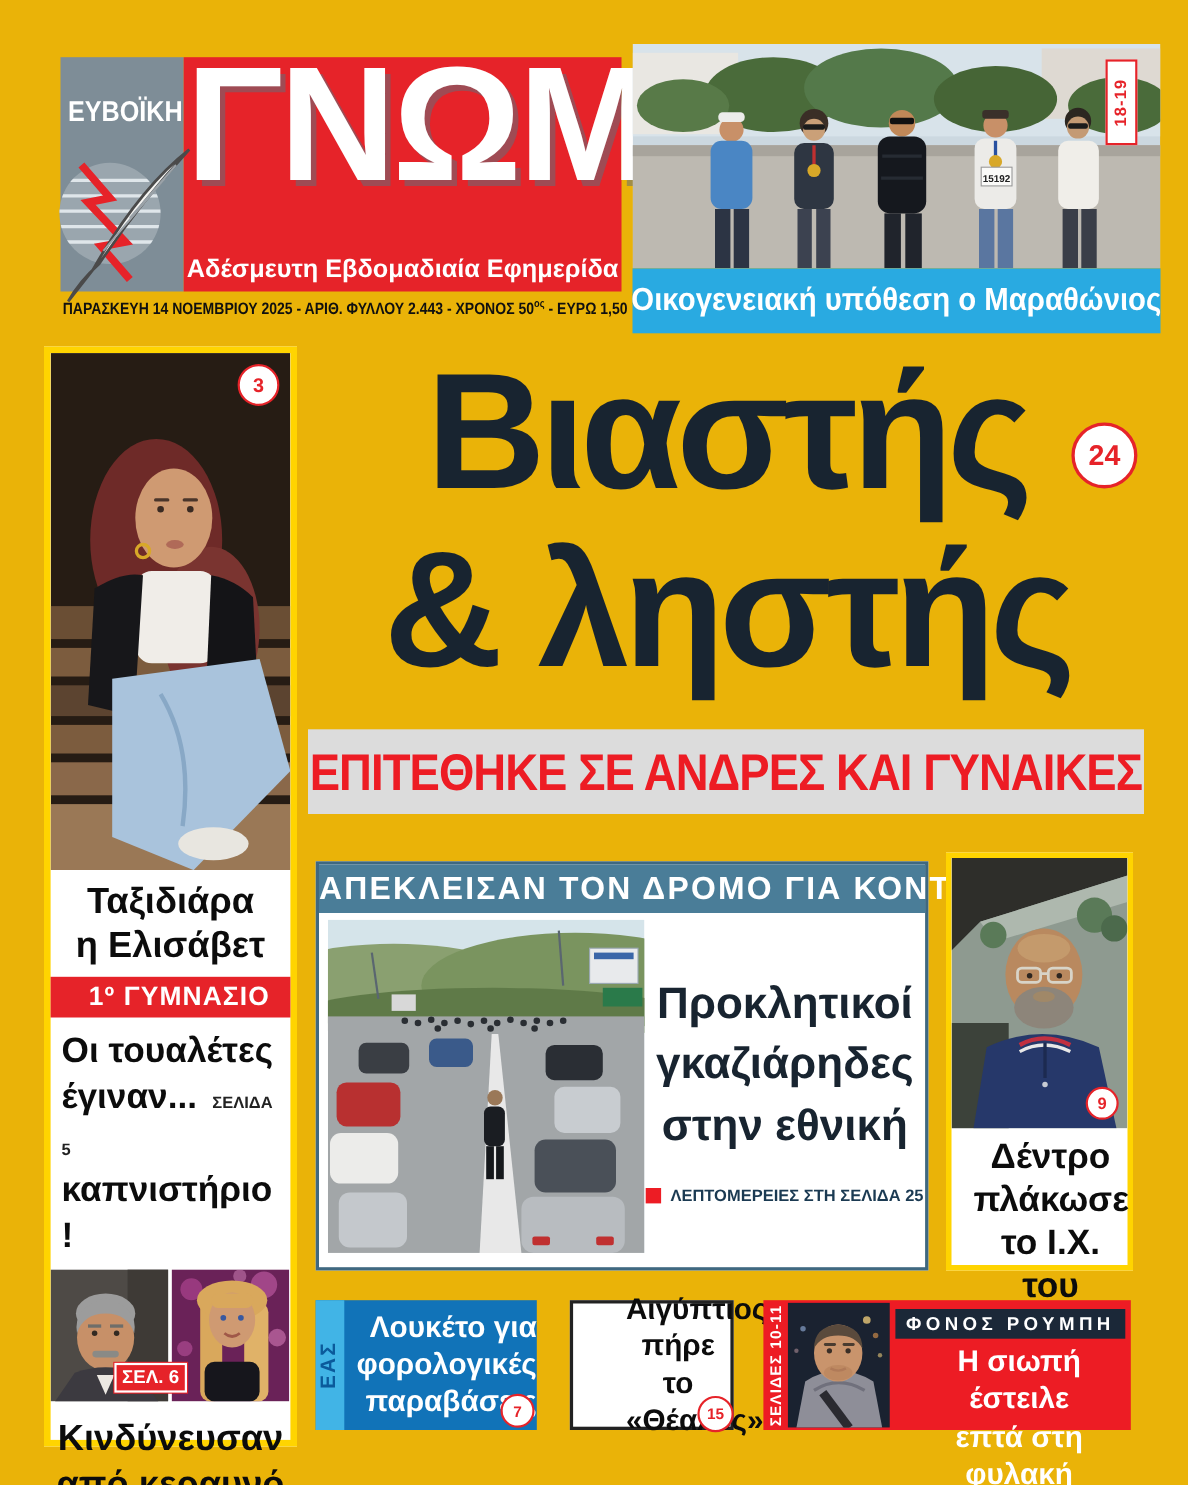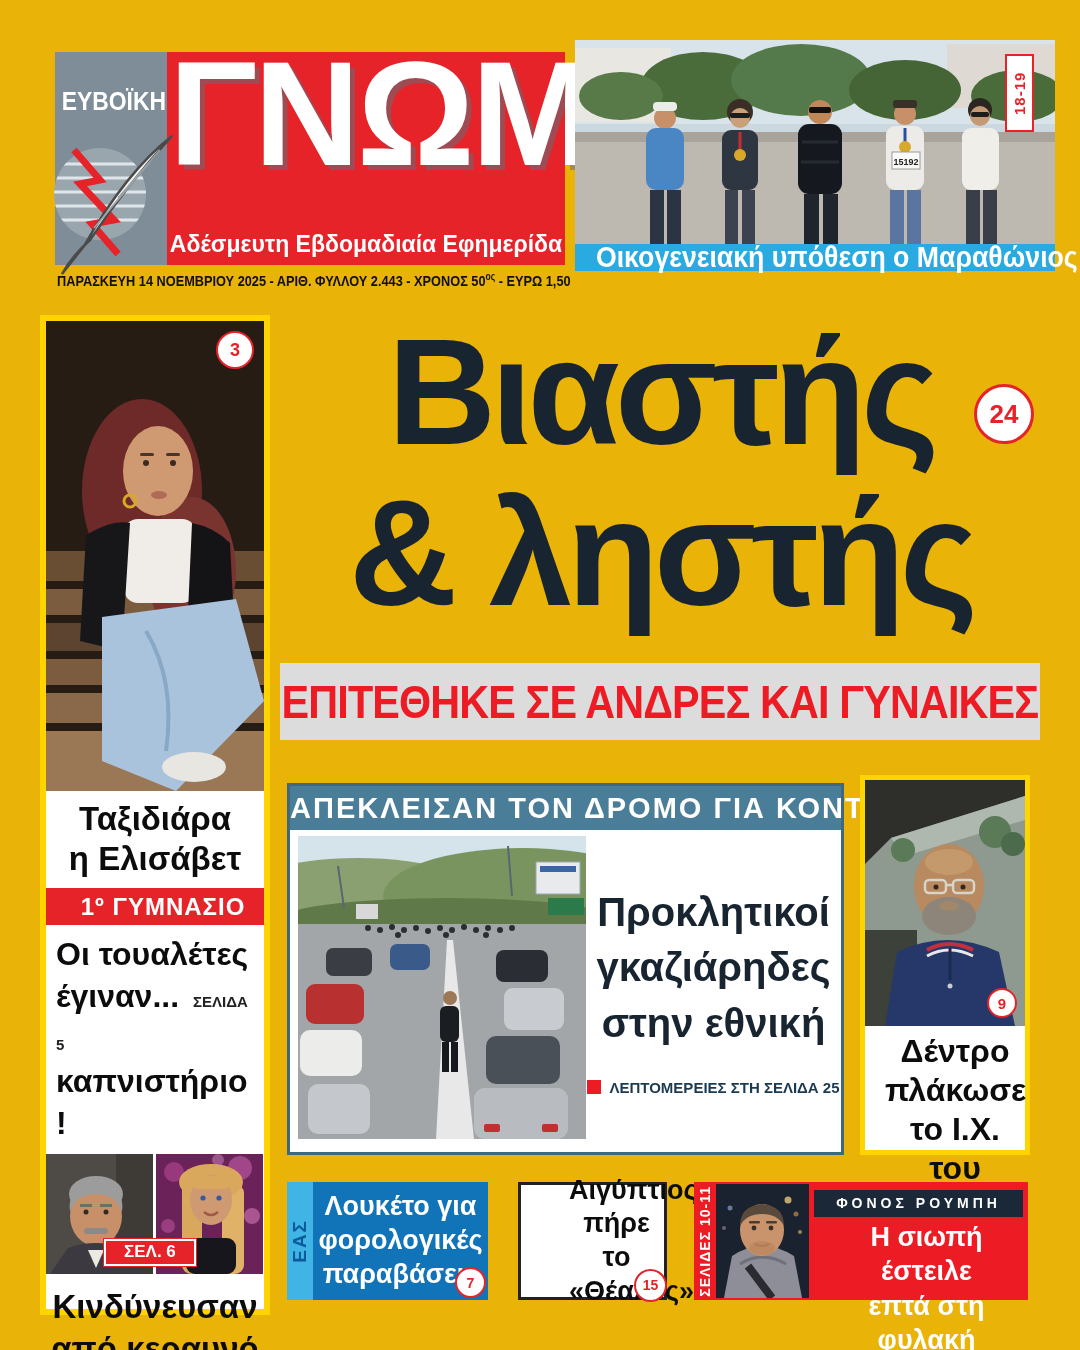--- a/index.html
+++ b/index.html
@@ -17,22 +17,22 @@
               font-weight:bold;font-size:148px;line-height:1.05;letter-spacing:-3px;
               text-shadow:5px 5px 0 rgba(100,110,120,.55);transform:scaleX(.99);}
   .mast-sub{position:absolute;left:0;bottom:7px;width:100%;text-align:center;color:#fff;
             font-weight:bold;font-size:23px;}
   .dateline{left:57px;top:271px;width:520px;color:#101010;font-weight:bold;font-size:15px;
             transform:scaleX(.85);transform-origin:left top;white-space:nowrap;}
   .dateline sup{font-size:10px;}
 
   
   .top-photo{left:575px;top:40px;width:480px;height:204px;overflow:hidden;}
-  .top-caption{left:575px;top:244px;width:480px;height:27px;background:#29aae1;
-               display:flex;align-items:center;}
+  .top-caption{left:575px;top:244px;width:480px;height:59px;background:#29aae1;
+               display:flex;align-items:center;justify-content:center;}
   .top-caption span{color:#fff;font-weight:bold;font-size:29px;white-space:nowrap;transform:scaleX(.92);}
   .badge-pages{left:1005px;top:54px;width:25px;height:74px;background:#fff;border:2px solid #e62329;
                color:#e62329;font-weight:bold;font-size:15px;letter-spacing:1px;
                writing-mode:vertical-rl;transform:rotate(180deg);
                display:flex;align-items:center;justify-content:center;}
 
   
   .pbadge{position:absolute;background:#fff;border:2px solid #e62329;border-radius:50%;
           color:#e62329;font-weight:bold;display:flex;align-items:center;justify-content:center;}
 
@@ -41,21 +41,21 @@
             box-sizing:border-box;background:#fff;}
   .portrait{position:relative;width:218px;height:470px;overflow:hidden;}
   .lc-story1{margin-top:8px;text-align:center;font-weight:bold;font-size:33px;line-height:1.2;color:#0c0c0c;}
   .lc-kicker{margin-top:10px;background:#e62329;color:#fff;text-align:center;font-weight:bold;
              font-size:24px;line-height:37px;height:37px;letter-spacing:1px;padding-left:16px;}
   .lc-story2{padding:8px 6px 0 10px;font-weight:bold;font-size:32px;line-height:1.32;color:#0c0c0c;}
   .lc-page-inline{font-size:15px;font-weight:bold;color:#222;margin-left:14px;}
   .lc-photos{position:relative;margin-top:10px;height:120px;display:flex;gap:3px;}
   .lc-photos svg{display:block;}
   .sel6{position:absolute;left:58px;bottom:8px;background:#e62329;color:#fff;font-weight:bold;
-        font-size:17px;padding:1px 18px 2px;border:2px solid #fff;box-shadow:0 0 0 1px #e62329;}
+        font-size:17px;padding:1px 5px 2px;border:2px solid #fff;box-shadow:0 0 0 1px #e62329;}
   .lc-story3{margin-top:12px;text-align:center;font-weight:bold;font-size:33px;line-height:1.25;color:#0c0c0c;}
 
   
   .lead-h{left:282px;top:312px;width:758px;text-align:center;color:#182430;font-weight:bold;}
   .lead-h div{font-size:150px;line-height:1.07;letter-spacing:-5px;white-space:nowrap;}
   .badge-24{left:974px;top:384px;width:54px;height:54px;font-size:26px;border-width:3px;}
   .subhead-band{left:280px;top:663px;width:760px;height:77px;background:#dcdcdc;
                 display:flex;align-items:center;justify-content:center;}
   .subhead-band span{color:#ed1c24;font-weight:bold;font-size:47px;white-space:nowrap;
                      transform:scaleX(.88);letter-spacing:-1px;}
@@ -81,36 +81,36 @@
   .badge-9{right:8px;bottom:8px;width:26px;height:26px;font-size:15px;}
   .rc-headline{margin-top:6px;text-align:center;font-weight:bold;font-size:32px;line-height:1.22;color:#0c0c0c;margin-left:20px;}
 
   
   .tax-box{left:287px;top:1182px;width:201px;height:118px;background:#1173b8;}
   .tax-strip{position:absolute;left:0;top:0;bottom:0;width:26px;background:#41b4e6;
              display:flex;align-items:center;justify-content:center;}
   .tax-vert{writing-mode:vertical-rl;transform:rotate(180deg);color:#0b5a9b;font-weight:bold;
             font-size:19px;letter-spacing:2px;}
   .tax-text{position:absolute;left:26px;right:0;top:0;bottom:0;display:flex;flex-direction:column;
-            justify-content:center;color:#fff;font-weight:bold;font-size:27px;line-height:1.25;text-align:center;}
+            justify-content:center;color:#fff;font-weight:bold;font-size:27px;line-height:1.25;text-align:center;align-items:flex-end;}
   .badge-7{right:2px;bottom:2px;width:27px;height:27px;font-size:14px;}
 
   .egypt-box{left:518px;top:1182px;width:149px;height:118px;border:3px solid #222;box-sizing:border-box;
              background:#fff;display:flex;flex-direction:column;justify-content:center;
              text-align:center;font-weight:bold;font-size:27px;line-height:1.25;color:#0c0c0c;padding-left:48px;}
   .badge-15{right:-3px;bottom:-5px;width:29px;height:29px;font-size:14px;}
 
   .crime-box{left:694px;top:1182px;width:334px;height:118px;background:#ed1c24;}
   .crime-vert{position:absolute;left:0;top:0;bottom:0;width:22px;
               display:flex;align-items:center;justify-content:center;}
   .crime-vert span{writing-mode:vertical-rl;transform:rotate(180deg);color:#fff;font-weight:bold;
                    font-size:14px;letter-spacing:1px;white-space:nowrap;}
   .crime-photo{position:absolute;left:22px;top:2px;width:93px;height:114px;overflow:hidden;}
   .crime-right{position:absolute;left:115px;right:0;top:0;bottom:0;}
-  .crime-kicker{margin:8px 5px 0 5px;background:#1b2838;color:#fff;font-weight:bold;font-size:14px;
+  .crime-kicker{margin:8px 5px 0 5px;background:#1b2838;color:#fff;font-weight:bold;font-size:17px;
                 letter-spacing:4px;text-align:center;line-height:27px;height:27px;white-space:nowrap;}
   .crime-headline{margin-top:3px;color:#fff;font-weight:bold;font-size:27px;line-height:1.27;text-align:center;padding-left:16px;}
 </style>
 </head>
 <body>
 
 <div id="page">
 
   <div class="abs mast-gray">
     <div class="mast-region">ΕΥΒΟΪΚΗ</div>

